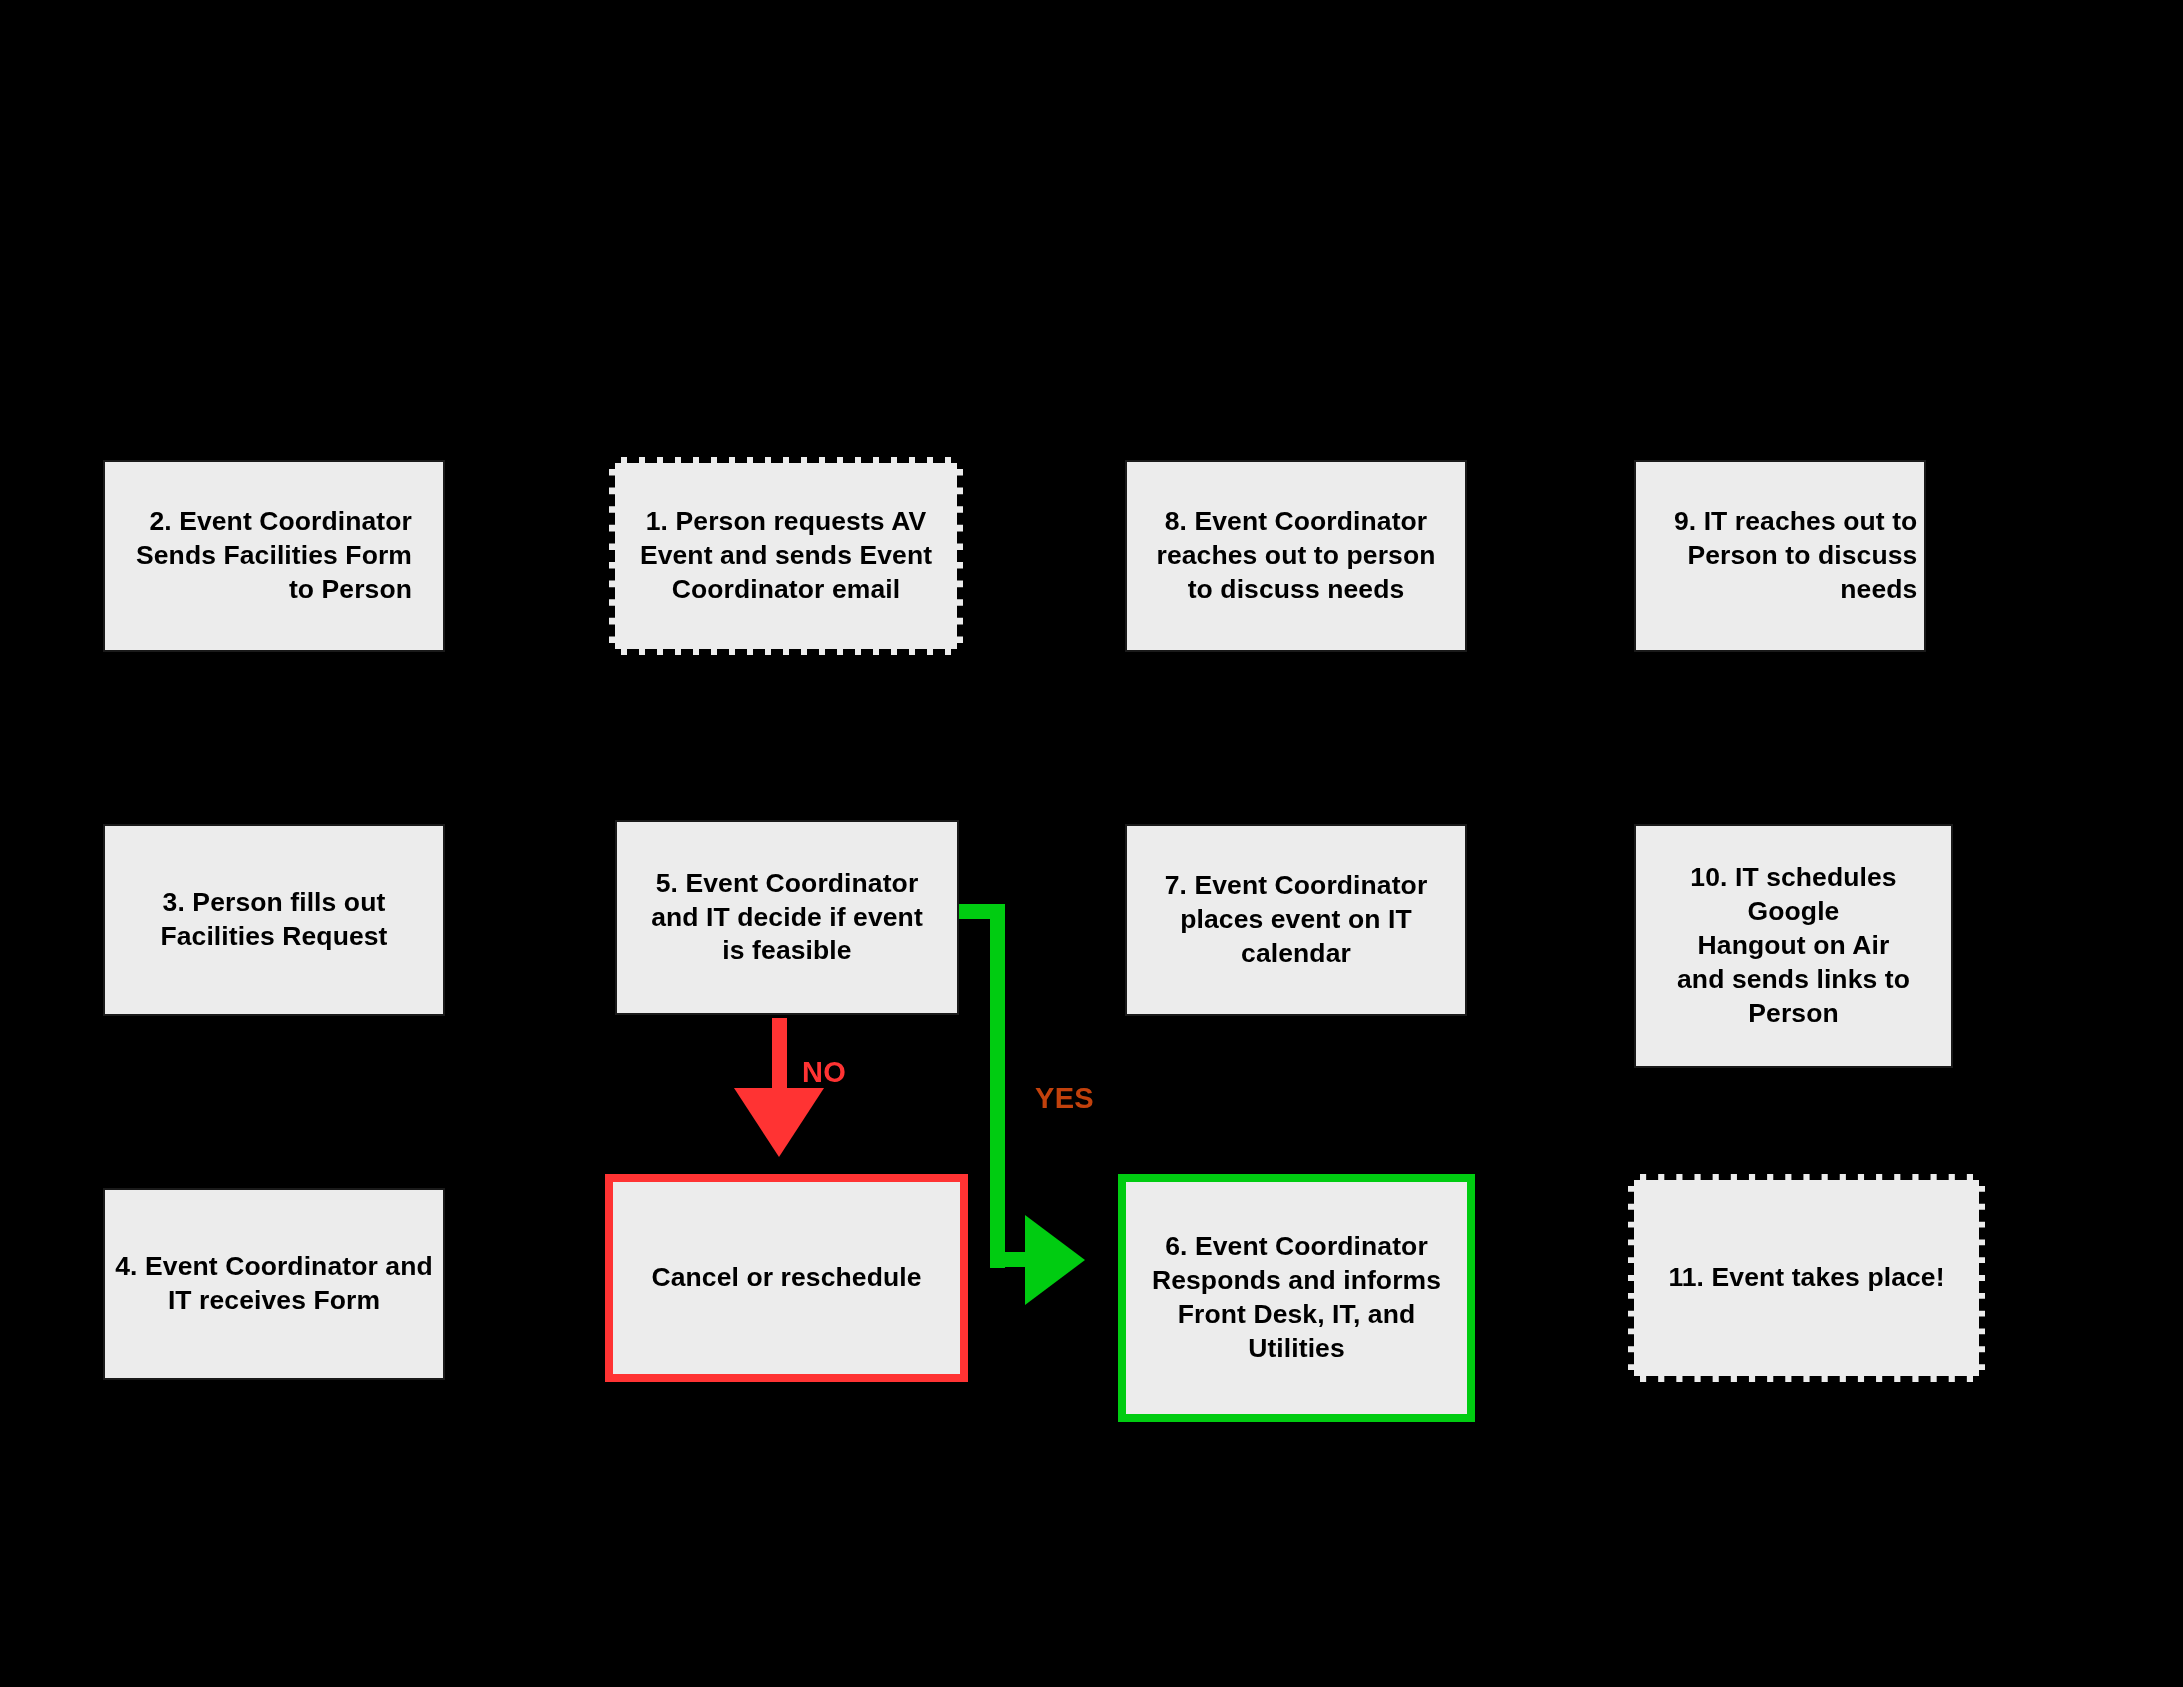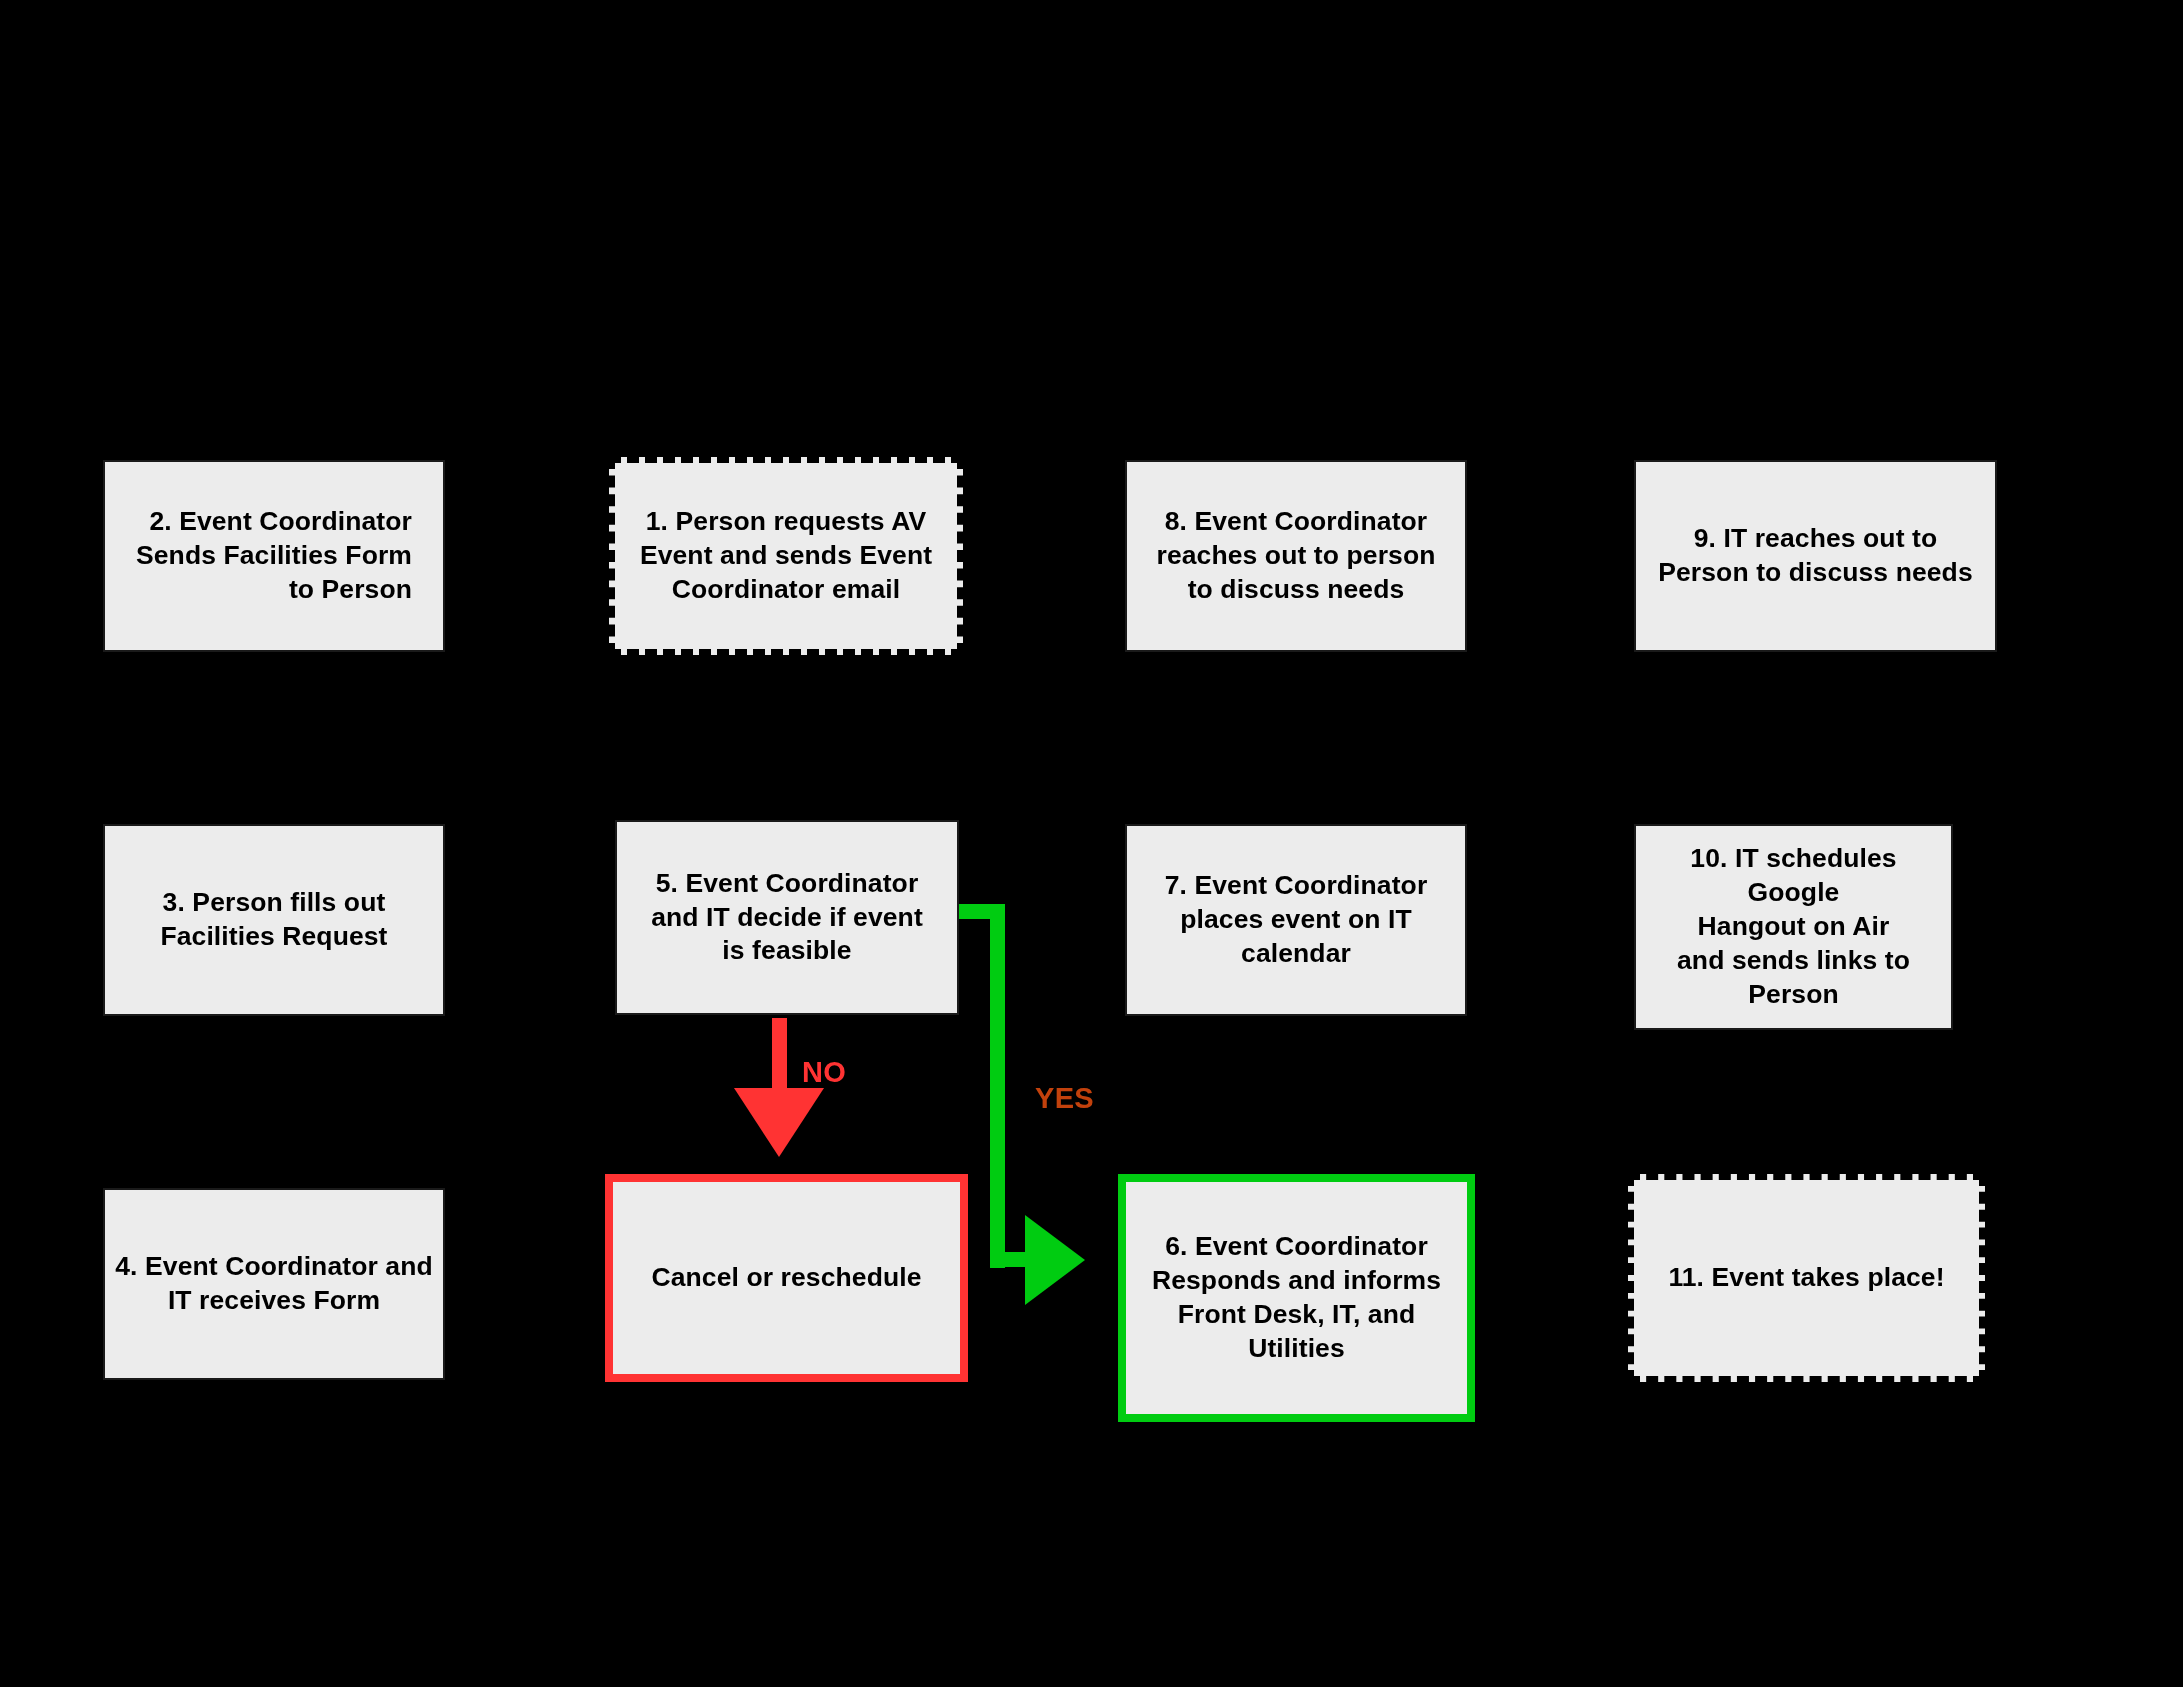--- a/index.html
+++ b/index.html
@@ -82,42 +82,42 @@
 Event and sends Event
 Coordinator email</span>
   </div>
 
   <div class="node solid" style="left:1125px; top:460px; width:342px; height:192px;">
     <span class="nlabel">8. Event Coordinator
 reaches out to  person
 to discuss needs</span>
   </div>
 
-  <div class="node solid" style="left:1634px; top:460px; width:363px; height:192px;">
+  <div class="node solid" style="left:1634px; top:460px; width:292px; height:192px;text-align:right;">
     <span class="nlabel">9. IT reaches out to
 Person to discuss needs</span>
   </div>
 
   <div class="node solid" style="left:103px; top:824px; width:342px; height:192px;">
     <span class="nlabel">3. Person fills out
 Facilities Request</span>
   </div>
 
   <div class="node solid" style="left:615px; top:820px; width:344px; height:195px;">
     <span class="nlabel">5. Event Coordinator
 and  IT decide if event
 is feasible</span>
   </div>
 
   <div class="node solid" style="left:1125px; top:824px; width:342px; height:192px;">
     <span class="nlabel">7. Event Coordinator
 places event on IT calendar</span>
   </div>
 
-  <div class="node solid" style="left:1634px; top:824px; width:319px; height:206px;">
+  <div class="node solid" style="left:1634px; top:824px; width:319px; height:244px;">
     <span class="nlabel">10. IT schedules Google
 Hangout on Air
 and sends links to Person</span>
   </div>
 
   <div class="node solid" style="left:103px; top:1188px; width:342px; height:192px;">
     <span class="nlabel">4. Event Coordinator and
 IT receives Form</span>
   </div>
 

